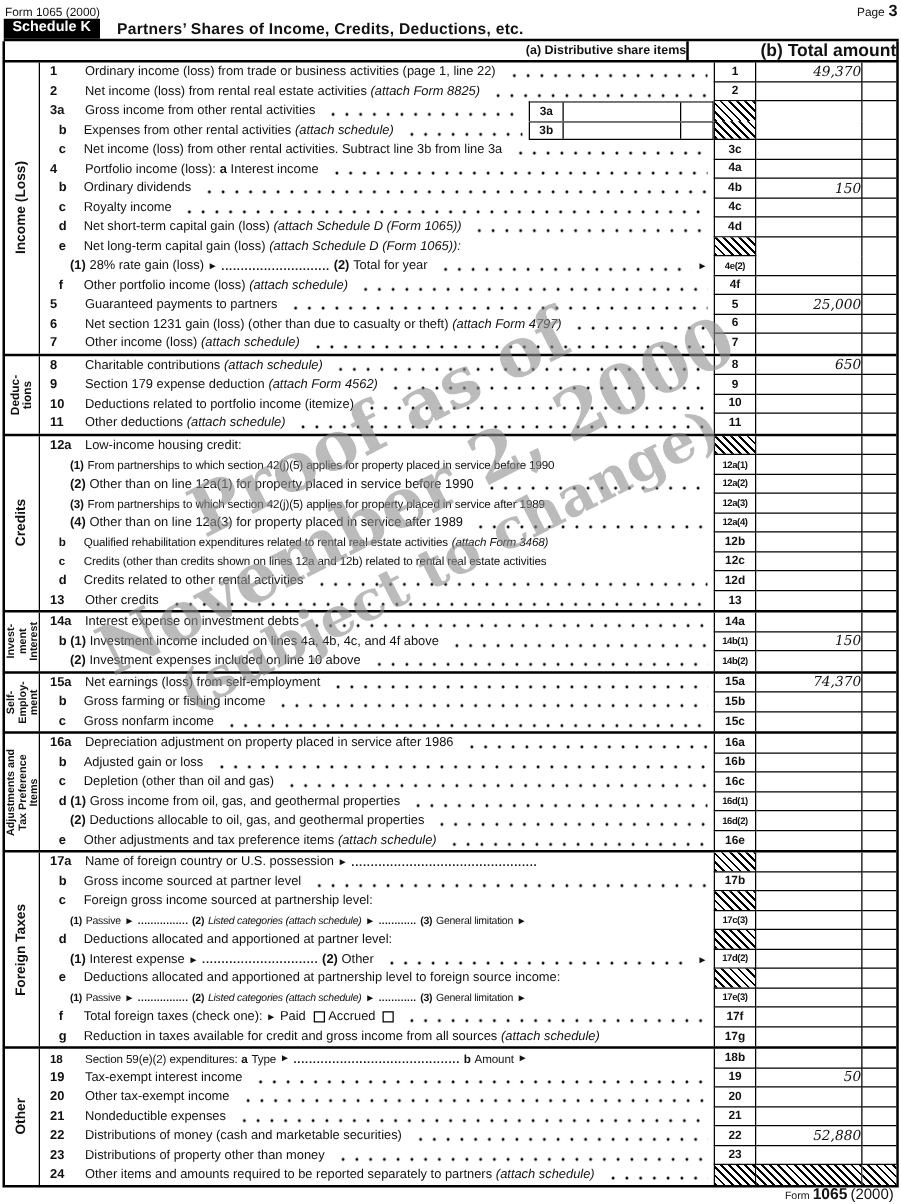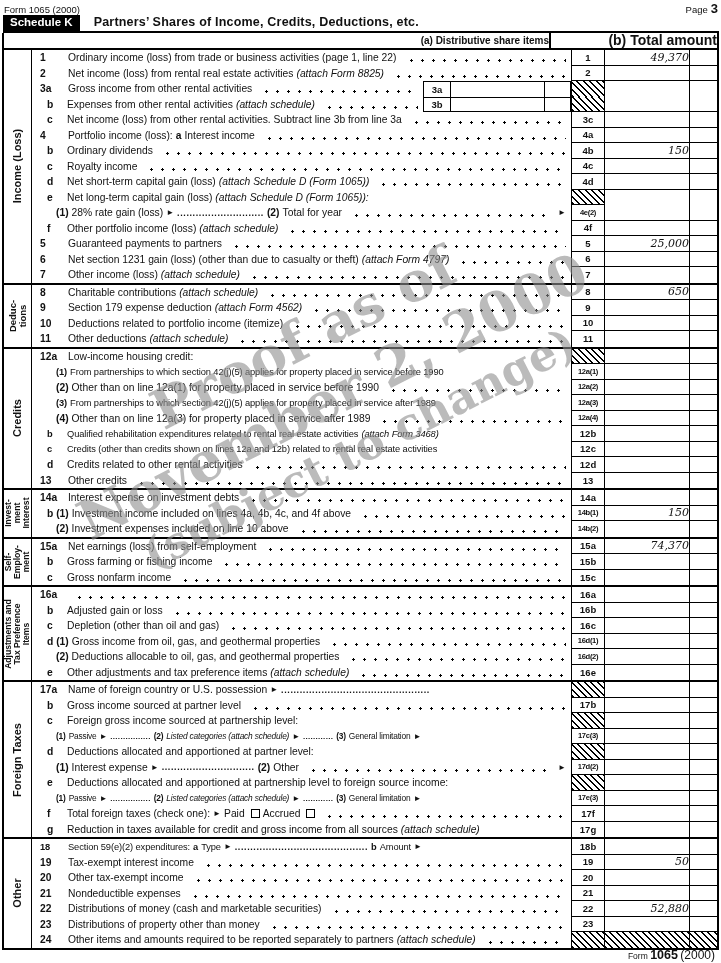--- a/index.html
+++ b/index.html
@@ -5,21 +5,21 @@
   *{box-sizing:border-box;margin:0;padding:0}
   html,body{background:#fff}
   body{width:721px;height:963px;position:relative;font-family:"Liberation Sans",sans-serif;color:#111}
   .page{position:absolute;inset:0;overflow:hidden;background:#fff}
 
   
   .topline{position:absolute;top:1px;left:4px;right:3px;height:13px;display:flex;justify-content:space-between;align-items:baseline;font-size:9.5px}
   .pagenum{font-weight:bold;font-size:13px;margin-left:3px}
 
   
-  .schedbar{position:absolute;top:15px;left:3px;right:2px;height:18px;border-bottom:2.5px solid #000;display:flex;align-items:flex-start}
+  .schedbar{position:absolute;top:15px;left:3px;right:2px;height:18px;border-bottom:2.5px solid #000;display:flex;align-items:center}
   .badge{background:#000;color:#fff;font-weight:bold;font-size:11.5px;padding:1px 7px 2px 7px;line-height:13px}
   .title{font-weight:bold;font-size:12.5px;margin-left:14px;letter-spacing:.2px}
 
   
   .colhead{position:absolute;top:33px;left:2px;width:717px;height:15px;display:flex;border-left:2px solid #000;border-right:2px solid #000}
   .colhead .ca{flex:1;border-right:2px solid #000;text-align:right;font-weight:bold;font-size:10px;line-height:15px}
   .colhead .cb{width:166px;text-align:right;font-weight:bold;font-size:14px;line-height:15px}
 
   
   .tbl{position:absolute;top:48px;left:2px;width:717px;border:2px solid #000}
@@ -495,20 +495,21 @@
       <div class="section">
         <div class="side">
           <div class="side-inner" style="font-size: 8.6px; width: 93px;">Adjustments and
 Tax Preference
 Items</div>
         </div>
         <div class="rows">
           <div class="row">
             <div class="desc i0">
               <span class="seg-b n0">16a</span>
+              <span class="seg-p">Depreciation adjustment on property placed in service after 1986</span>
               <div class="lead"></div>
             </div>
             <div class="ncell">16a</div>
             <div class="acell"></div>
             <div class="ccell"></div>
           </div>
           <div class="row">
             <div class="desc i1">
               <span class="seg-b n1">b</span>
               <span class="seg-p">Adjusted gain or loss</span>

